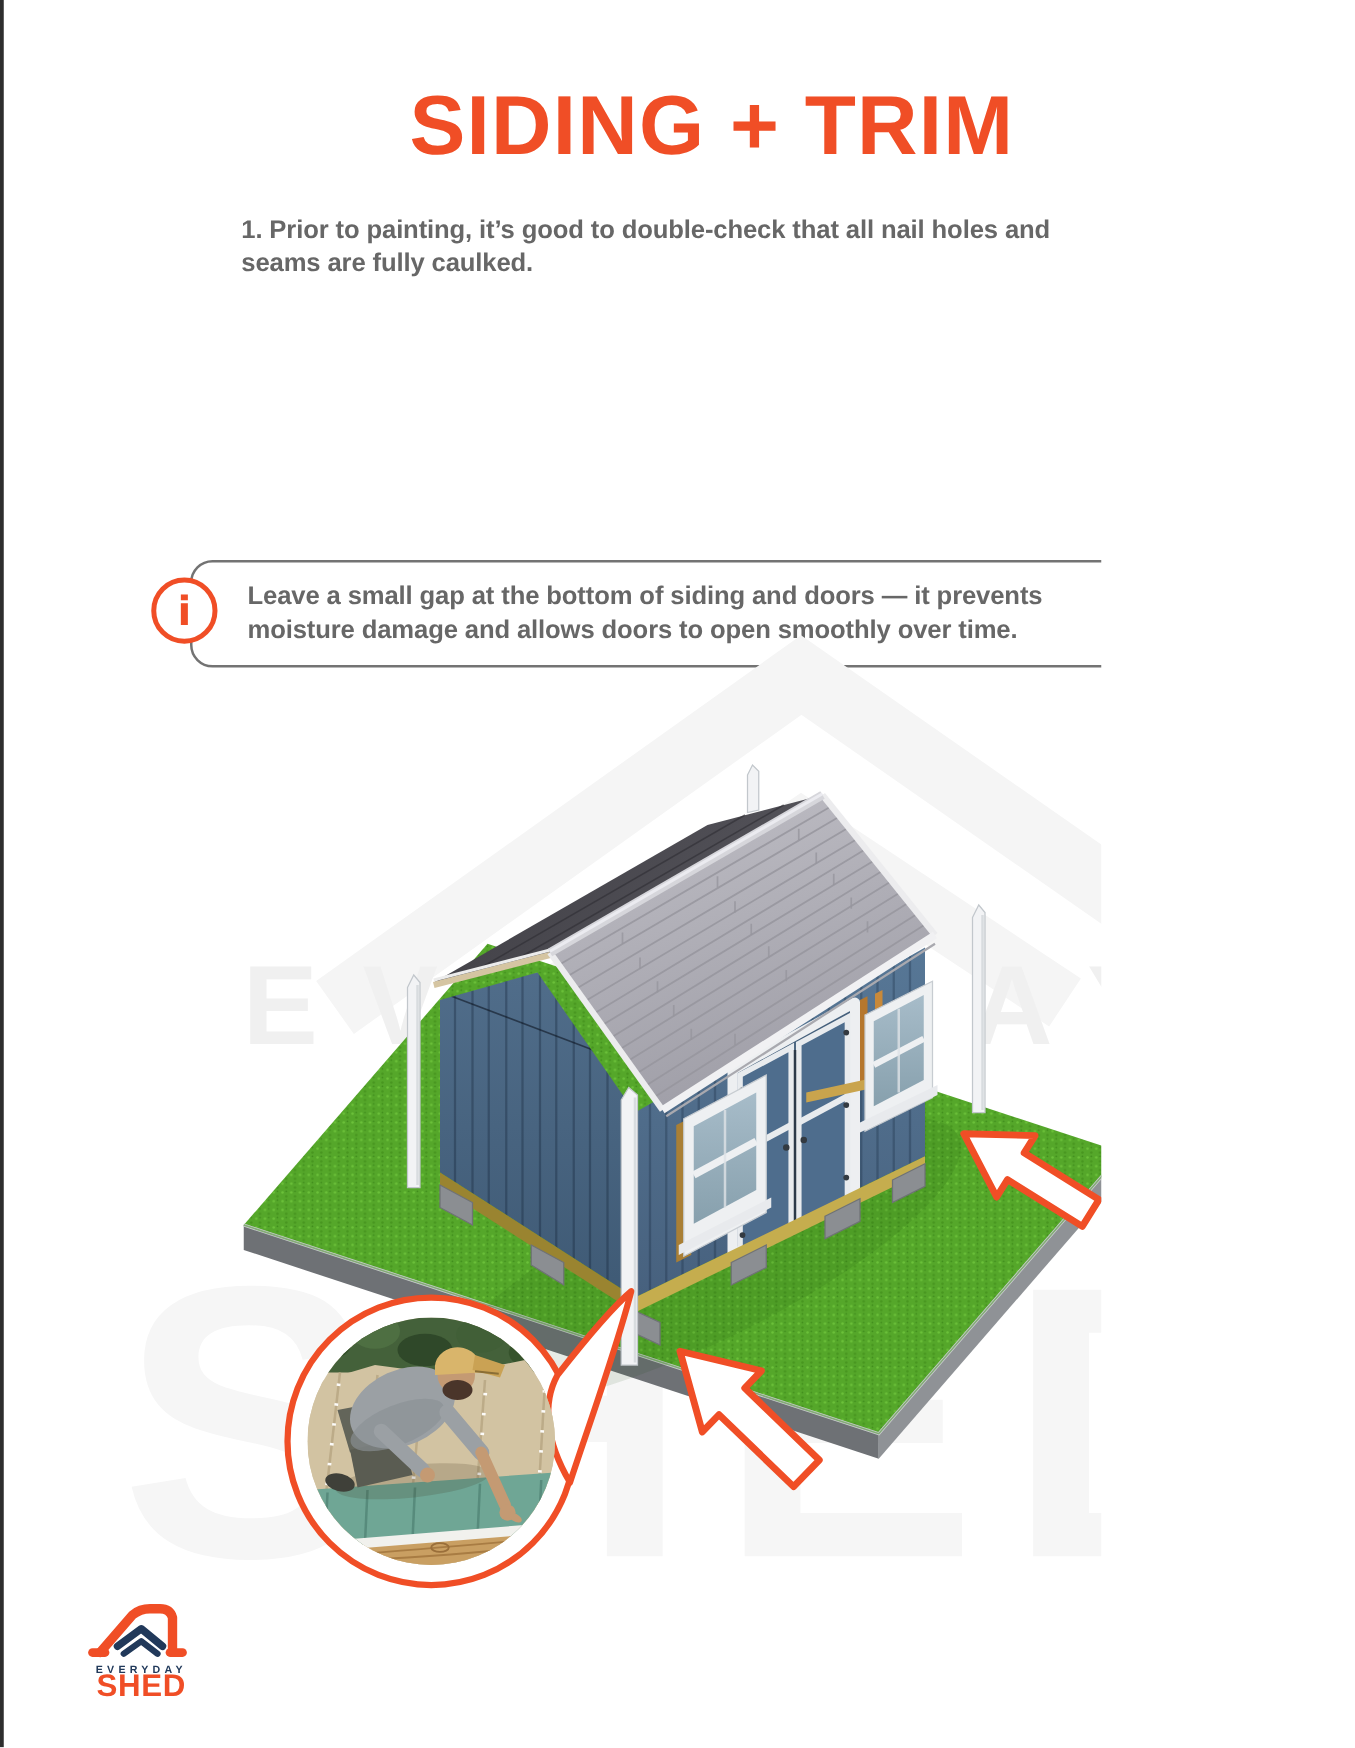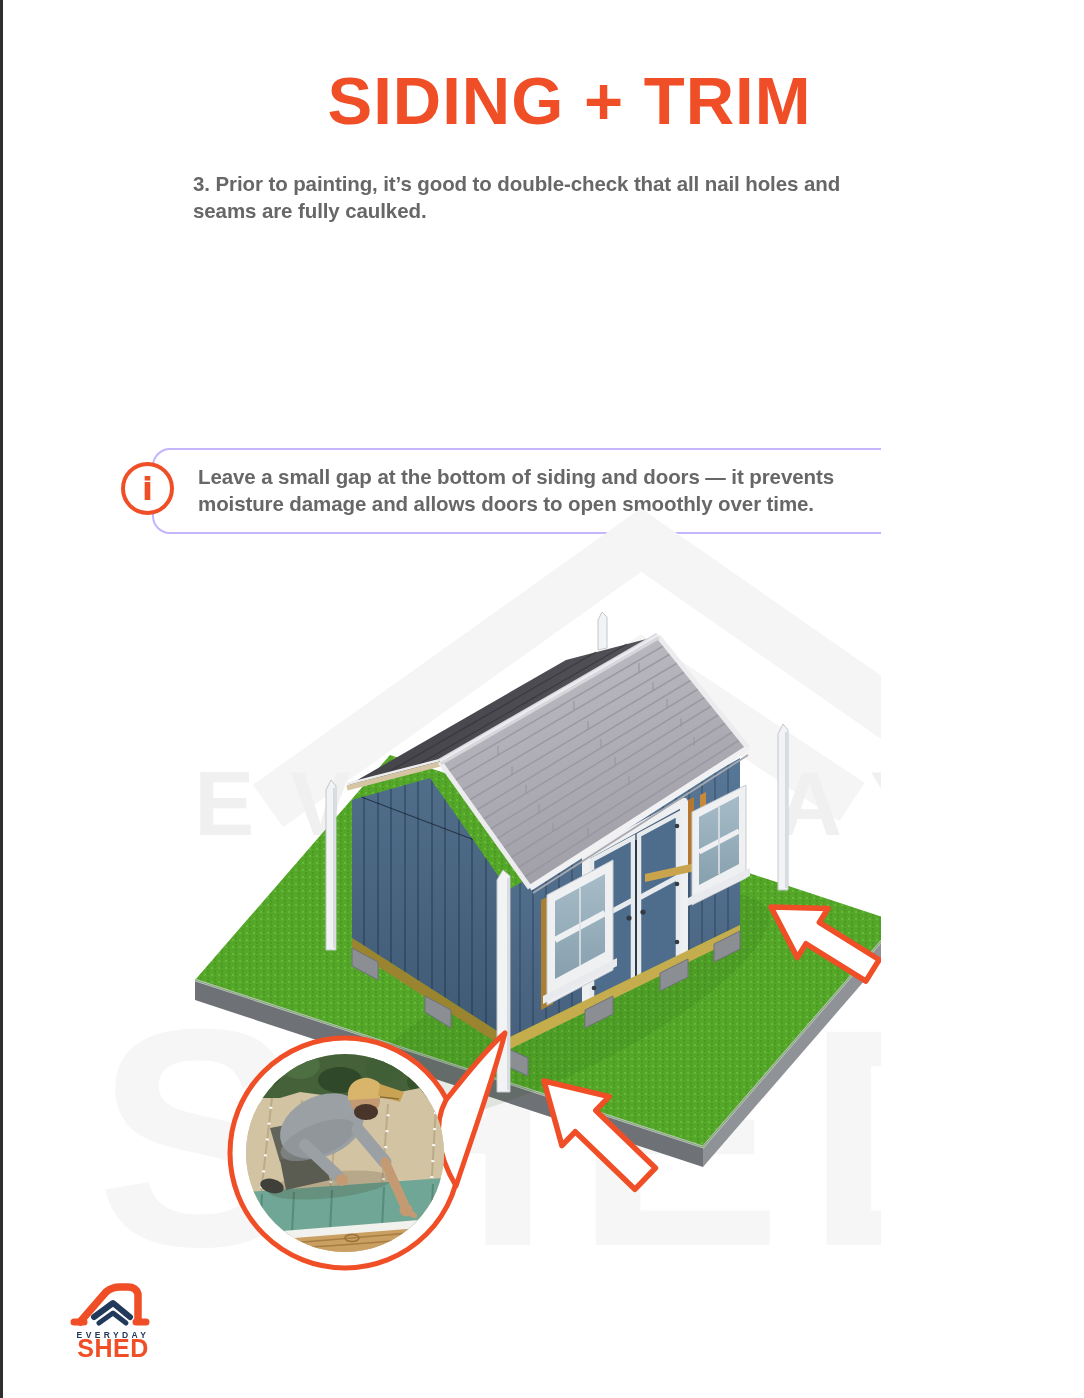--- a/index.html
+++ b/index.html
@@ -7,41 +7,41 @@
         font-family:"Liberation Sans",sans-serif;}
   .edge-line{position:absolute;left:0;top:0;width:3px;height:100%;background:#2e2e2e;}
   .title{position:absolute;top:64px;left:55px;width:1029px;text-align:center;
          font-size:67px;font-weight:bold;letter-spacing:1px;color:#F04E26;line-height:1.1;}
   .steps{position:absolute;left:193px;top:170px;width:820px;}
   .steps p{margin:0;font-size:20.5px;font-weight:bold;color:#676767;line-height:27px;
            white-space:pre-line;letter-spacing:-0.1px;}
   .steps p.s1{margin-bottom:27px;}
   .steps p.s2{margin-bottom:20px;}
   .callout{position:absolute;left:152px;top:448px;width:806px;height:86px;
-           border:2px solid #c4b5fd;border-radius:18px;box-sizing:border-box;background:#fff;}
+           border:2px solid #737373;border-radius:18px;box-sizing:border-box;background:#fff;}
   .callout-text{position:absolute;left:44px;top:13px;font-size:20.5px;font-weight:bold;
                 color:#676767;line-height:27px;white-space:pre-line;letter-spacing:-0.1px;}
   .info-icon{position:absolute;left:121px;top:462px;width:53px;height:53px;border-radius:50%;
              background:#fff;border:4.5px solid #F04E26;box-sizing:border-box;color:#F04E26;
              display:flex;align-items:center;justify-content:center;
              font-weight:bold;font-size:32px;font-family:"DejaVu Sans",sans-serif;}
   .pagenum{position:absolute;left:952px;top:1308px;font-size:19px;font-weight:bold;color:#9b9b9b;}
   .illu{position:absolute;left:60px;top:495px;}
   .logo{position:absolute;left:70px;top:1276px;}
 </style>
 </head>
 <body>
 
 <div class="page">
   <div class="edge-line"></div>
 
   <div class="title">SIDING + TRIM</div>
 
   <div class="steps">
-    <p class="s2">3. Prior to painting, it’s good to double-check that all nail holes and
+    <p class="s2">1. Prior to painting, it’s good to double-check that all nail holes and
 seams are fully caulked.</p>
   </div>
 
   <div class="callout">
     <div class="callout-text">Leave a small gap at the bottom of siding and doors — it prevents
 moisture damage and allows doors to open smoothly over time.</div>
   </div>
   <div class="info-icon">
     <span>i</span>
   </div>

